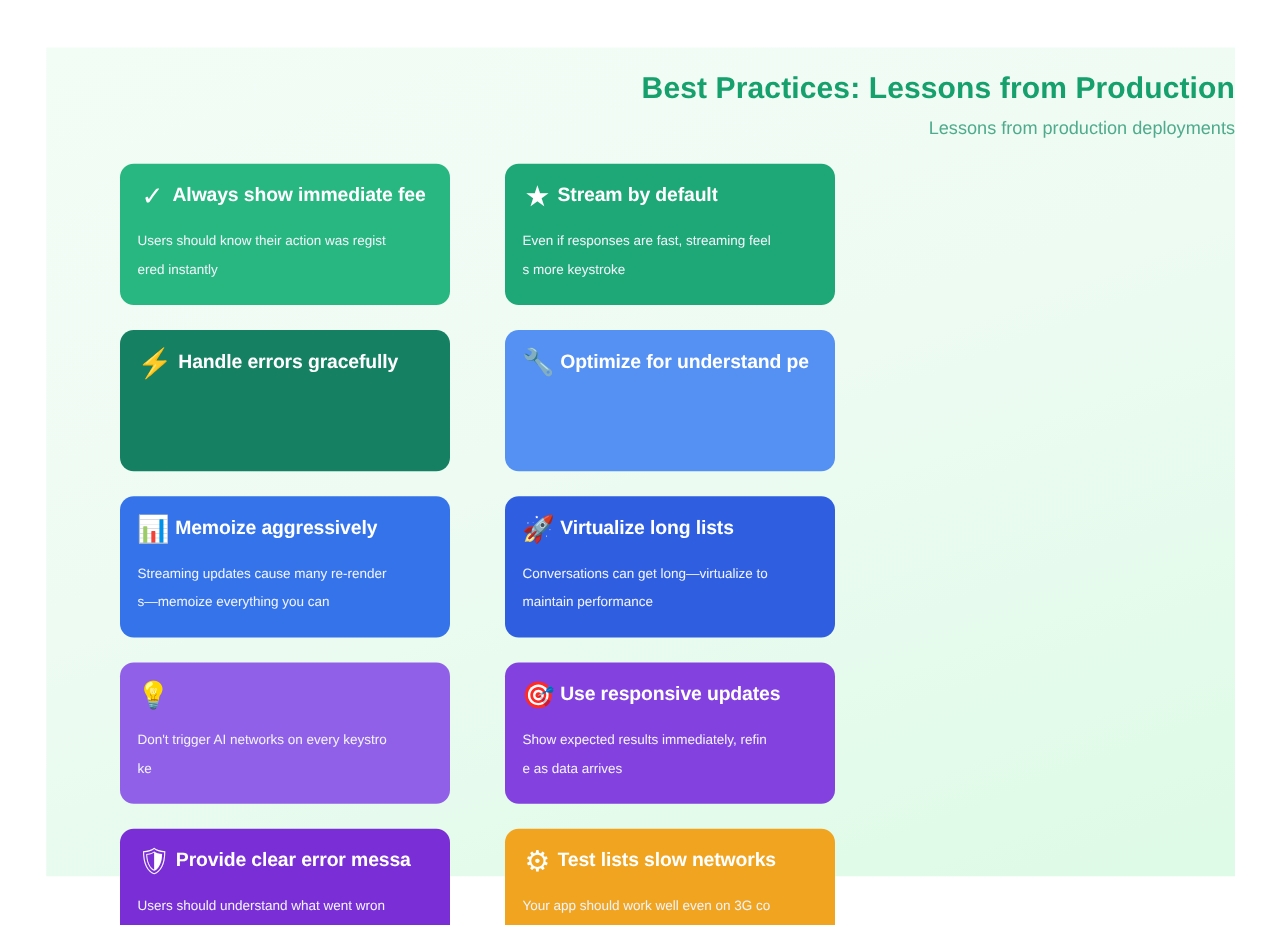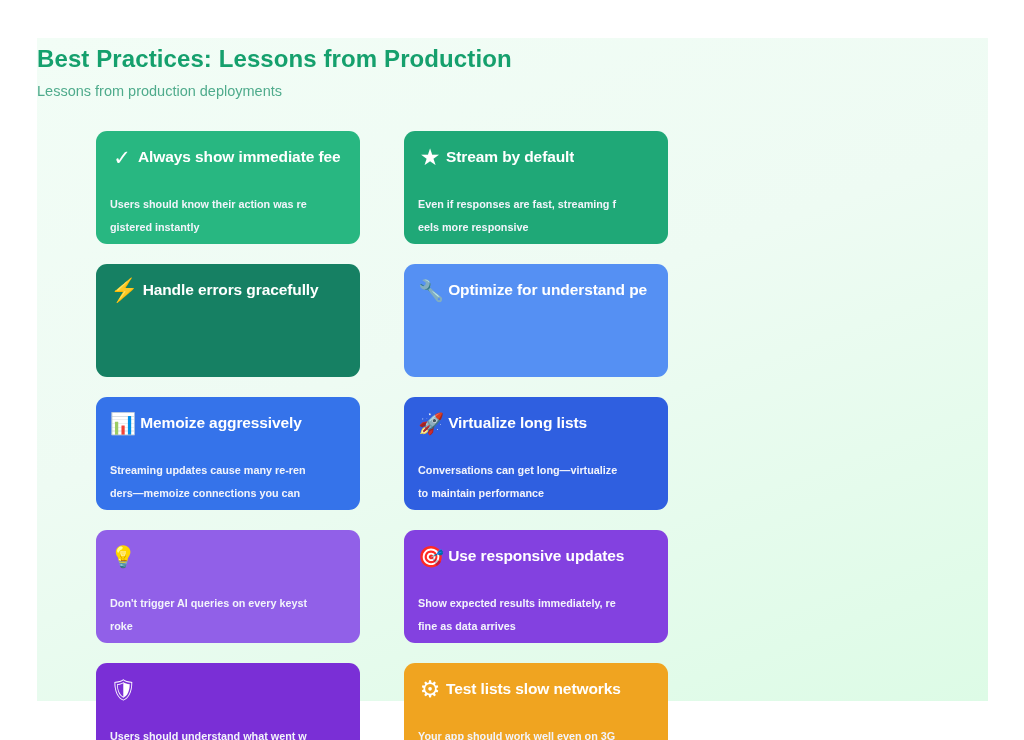--- a/index.html
+++ b/index.html
@@ -17,22 +17,22 @@
   #slide-panel {
     position: absolute;
     left: 37px;
     top: 38px;
     width: 951px;
     height: 663px;
     background: linear-gradient(160deg, #f2fdf6 0%, #eefbf3 45%, #ddfbe6 100%);
     box-sizing: border-box;
   }
   #header {
-    text-align: left;
-    padding-top: 6px;
+    text-align: right;
+    padding-top: 18px;
   }
   #page-title {
     font-size: 24px;
     font-weight: bold;
     color: #15a06d;
     letter-spacing: 0.1px;
     margin: 0;
     line-height: 30px;
   }
   #page-subtitle {
@@ -81,23 +81,23 @@
   .card-title {
     font-size: 15.5px;
     font-weight: bold;
     color: #ffffff;
     white-space: nowrap;
     overflow: hidden;
     line-height: 22px;
     letter-spacing: -0.1px;
   }
   .card-body {
-    margin-top: 23px;
+    margin-top: 12px;
     font-size: 10.8px;
-    font-weight: bold;
+    font-weight: normal;
     color: #f2f4fb;
     line-height: 23px;
     width: 200px;
     word-break: break-all;
     overflow: hidden;
     max-height: 48px;
   }
   
   .c-green-a { background: #28b781; }
   .c-green-b { background: #1fa877; }
@@ -126,64 +126,65 @@
           <span class="card-icon">✓</span>
           <span class="card-title">Always show immediate fee</span>
         </div>
         <div class="card-body">Users should know their action was registered instantly</div>
       </div>
       <div class="practice-card c-green-b">
         <div class="card-head">
           <span class="card-icon glyph">★</span>
           <span class="card-title">Stream by default</span>
         </div>
-        <div class="card-body">Even if responses are fast, streaming feels more responsive</div>
+        <div class="card-body">Even if responses are fast, streaming feels more keystroke</div>
       </div>
       <div class="practice-card c-green-c">
         <div class="card-head">
           <span class="card-icon glyph">⚡</span>
           <span class="card-title">Handle errors gracefully</span>
         </div>
       </div>
       <div class="practice-card c-blue-a">
         <div class="card-head">
           <span class="card-icon">🔧</span>
           <span class="card-title">Optimize for understand pe</span>
         </div>
       </div>
       <div class="practice-card c-blue-b">
         <div class="card-head">
           <span class="card-icon">📊</span>
           <span class="card-title">Memoize aggressively</span>
         </div>
-        <div class="card-body">Streaming updates cause many re-renders—memoize connections you can</div>
+        <div class="card-body">Streaming updates cause many re-renders—memoize everything you can</div>
       </div>
       <div class="practice-card c-blue-c">
         <div class="card-head">
           <span class="card-icon">🚀</span>
           <span class="card-title">Virtualize long lists</span>
         </div>
         <div class="card-body">Conversations can get long—virtualize to maintain performance</div>
       </div>
       <div class="practice-card c-purple-a">
         <div class="card-head">
           <span class="card-icon">💡</span>
         </div>
-        <div class="card-body">Don't trigger AI queries on every keystroke</div>
+        <div class="card-body">Don't trigger AI networks on every keystroke</div>
       </div>
       <div class="practice-card c-purple-b">
         <div class="card-head">
           <span class="card-icon">🎯</span>
           <span class="card-title">Use responsive updates</span>
         </div>
         <div class="card-body">Show expected results immediately, refine as data arrives</div>
       </div>
       <div class="practice-card c-purple-c">
         <div class="card-head">
           <span class="card-icon">🛡</span>
+          <span class="card-title">Provide clear error messa</span>
         </div>
         <div class="card-body">Users should understand what went wrong and how to fix it</div>
       </div>
       <div class="practice-card c-orange-a">
         <div class="card-head">
           <span class="card-icon glyph">⚙</span>
           <span class="card-title">Test lists slow networks</span>
         </div>
         <div class="card-body">Your app should work well even on 3G connections</div>
       </div>

